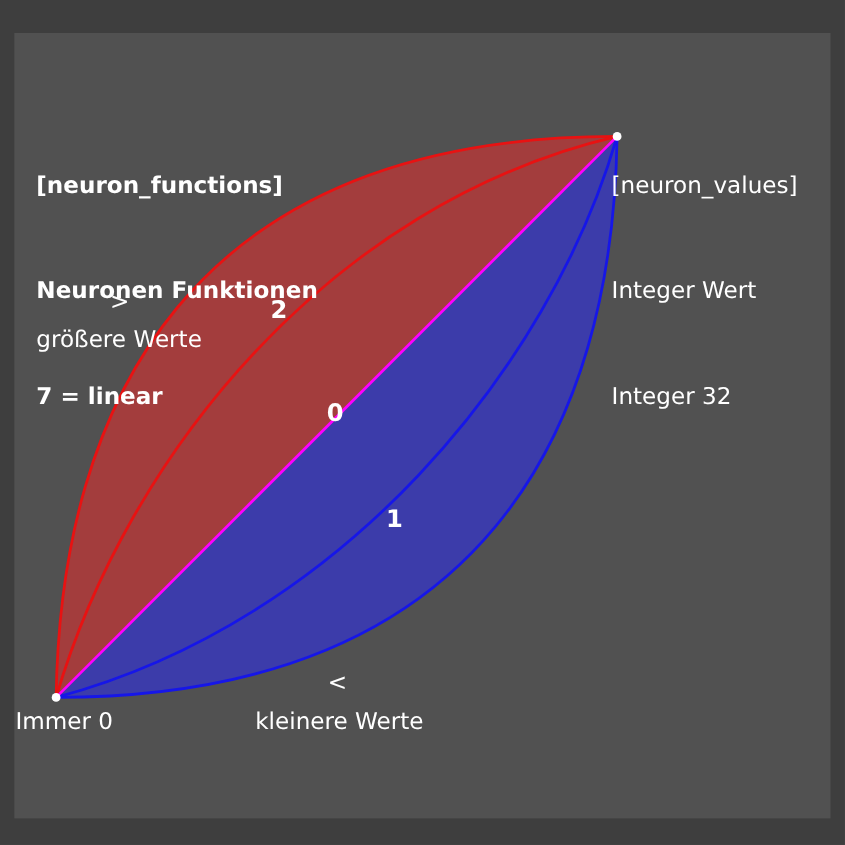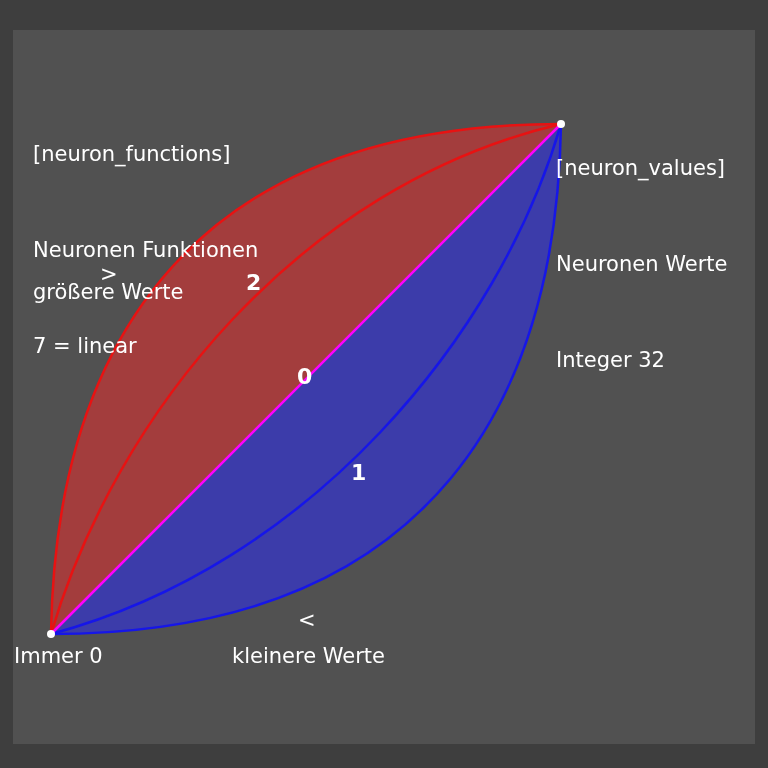--- a/index.html
+++ b/index.html
@@ -55,32 +55,32 @@
 
   <path d="M51,634 C310,565 500,335 561,124" fill="none" stroke-width="2.5" stroke="#1616e8"></path>
 
   <line x1="51" y1="634" x2="561" y2="124" stroke-width="2.5" stroke="#ff00ff"></line>
 
   <circle cx="51" cy="634" r="4" fill="#ffffff"></circle>
 
   <circle cx="561" cy="124" r="4" fill="#ffffff"></circle>
 </svg>
 
-<div class="txt" style="left:33px; top:74px;">
+<div class="txt" style="left:33px; top:88px;font-weight:bold;">
   <div>[neuron_functions]</div>
   <div>Neuronen Funktionen</div>
   <div>7 = linear</div>
 </div>
 
 <div class="txt" style="left:100px; top:258px;">&gt;</div>
-<div class="txt" style="left:33px; top:276px;">größere Werte</div>
+<div class="txt" style="left:33px; top:292px;">größere Werte</div>
 
 <div class="txt center" style="left:556px; top:88px; width:210px;">
   <div>[neuron_values]</div>
-  <div>Neuronen Werte</div>
+  <div>Integer Wert</div>
   <div>Integer 32</div>
 </div>
 
 <div class="txt" style="left:298px; top:604px;">&lt;</div>
 <div class="txt center" style="left:232px; top:640px; width:160px;">kleinere Werte</div>
 
 <div class="txt" style="left:14px; top:640px;">Immer 0</div>
 
 <div class="curve-label" style="left:246px; top:272px;">2</div>
 <div class="curve-label" style="left:297px; top:366px;">0</div>

